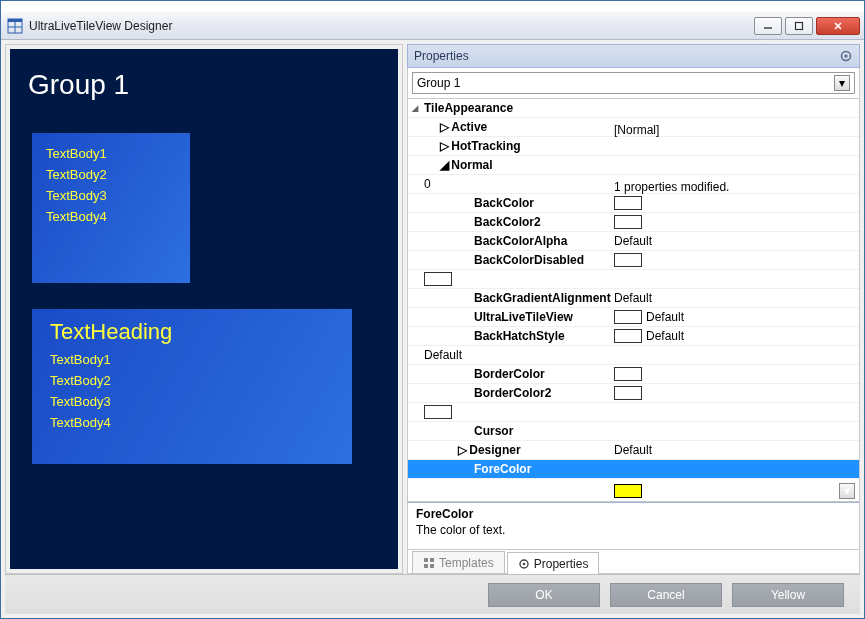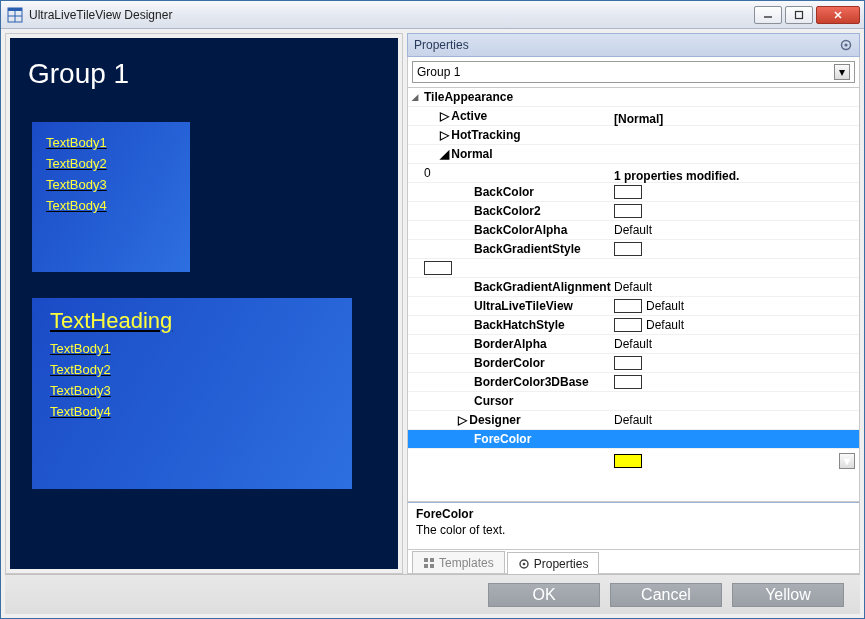--- a/index.html
+++ b/index.html
@@ -1,71 +1,71 @@
 <!DOCTYPE html>
 <html><head>
 <meta charset="utf-8">
 <style>
 * { box-sizing: border-box; margin: 0; padding: 0; font-family: "Segoe UI", Tahoma, sans-serif; }
 body { background: #d7d7d7; width: 865px; height: 619px; overflow: hidden; }
 
 .window { width: 865px; height: 619px; background: #fff; border: 1px solid #3a6ea5; display: flex; flex-direction: column; }
 
-.titlebar { height: 28px; background: linear-gradient(to bottom, #f8f9fb, #e5e9f1 50%, #dbe1ec); display: flex; align-items: center; border-bottom: 1px solid #b0b8c8; }
+.titlebar { height: 28px; background: linear-gradient(to bottom, #f8f9fb, #e5e9f1 50%, #dbe1ec); display: flex; align-items: center; border-bottom: 1px solid #b0b8c8; margin-top: 11px; }
 .titlebar-icon { width: 16px; height: 16px; margin: 0 6px; display: inline-flex; }
 .titlebar-title { font-size: 12px; color: #222; flex: 1; }
 .titlebar-btns { display: flex; gap: 3px; margin-right: 4px; }
 .tbtn { width: 28px; height: 18px; border: 1px solid #8a8f98; background: linear-gradient(#fdfdfd,#e8ebf2); border-radius: 2px; display:flex; align-items:center; justify-content:center; font-size:10px; color:#333; }
 .tbtn.close { background: linear-gradient(#ee6a5a,#c8412e); color:#fff; width: 44px; border-color:#a03225;}
 .tbtn svg { width:10px; height:10px; }
 
 .client { flex:1; display:flex; flex-direction:column; background:#f0f0f0; padding:4px; gap:0; }
 .main-row { flex:1; display:flex; gap:4px; min-height:0; }
 
 .canvas-wrap { width:398px; background:#f0f0f0; border:1px solid #c9c9c9; display:flex; }
 .canvas { flex:1; margin:4px; background:#001844; display:flex; flex-direction:column; padding:20px 22px; gap:26px; }
 .grp-title { color:#fff; font-size:28px; font-weight:400; margin-bottom:6px; margin-left:-4px;}
-.tile { background: linear-gradient(120deg,#1a4bc6,#2d6fe0); padding:10px 14px;text-decoration:underline; }
+.tile { background: linear-gradient(120deg,#1a4bc6,#2d6fe0); padding:10px 14px; }
 .tile.small { width: 158px; height: 150px; }
-.tile.large { width: 320px; height: 191px; padding-left: 18px; }
+.tile.large { width: 320px; height: 155px; padding-left: 18px; }
 .tile .heading { color:#ffff3a; font-size:22px; font-weight:400; margin-bottom:4px; }
 .tile .body { color:#ffff3a; font-size:13px; line-height:21px; }
 
 .right-col { flex:1; display:flex; flex-direction:column; min-width:0;}
 .panel-hd { height:24px; background: linear-gradient(#d9e2f2,#c7d3e8); border:1px solid #9fb4d6; display:flex; align-items:center; padding:0 6px; font-size:12px; color:#2a3a5a; justify-content:space-between;}
 .panel-hd .gear { width:14px; height:14px; }
 
 .combo-row { padding:4px; background:#fff; border:1px solid #c9c9c9; border-top:none; }
 .combo { width:100%; height:22px; border:1px solid #9a9a9a; font-size:12px; padding:0 4px; background:#fff; display:flex; align-items:center; justify-content:space-between;}
 .combo-btn { width:16px; height:16px; border:1px solid #888; background:linear-gradient(#fafafa,#dcdcdc); display:flex; align-items:center; justify-content:center; }
 
 .propgrid { flex:1; background:#fff; border:1px solid #c9c9c9; border-top:none; overflow-y:scroll; font-size:12px; min-height:0;}
 .row { display:flex; height:19px; align-items:center; border-bottom:1px solid #f0f0f0; }
 .gutter { width:14px; display:flex; align-items:center; justify-content:center; color:#666; font-size:9px; }
 .tri { cursor:pointer; }
 .indent { display:inline-block; }
 .label { flex: 0 0 190px; padding-left:2px; white-space:nowrap; overflow:hidden; }
 .label-inner { display:flex; align-items:center; gap:2px;font-weight:bold; }
 .value { flex:1; display:flex; align-items:center; gap:4px; padding-left:2px;}
-.value.bold { font-weight:700;margin-top:44px; }
+.value.bold { font-weight:400;margin-top:44px; }
 .swatch { width:28px; height:14px; border:1px solid #333; background:#fff; }
 .row.sel { background:#1e90ff; color:#fff; }
 .row.sel .swatch.yellow { background:#ffff00; }
 .dd-btn { width:16px; height:16px; border:1px solid #888; background:linear-gradient(#fafafa,#dcdcdc); display:flex; align-items:center; justify-content:center; margin-right:4px; margin-left:auto;}
 
 .desc { height:48px; background:#fff; border:1px solid #c9c9c9; border-top:1px solid #9fb4d6; padding:4px 8px; font-size:12px; }
 .desc .dtitle { font-weight:700; margin-bottom:2px; }
 
 .tabs-row { height:24px; border:1px solid #c9c9c9; border-top:none; background:#fff; display:flex; align-items:flex-end; padding-left:4px; gap:2px;}
 .tab { height:22px; border:1px solid #c0c0c0; border-bottom:none; padding:0 10px; display:flex; align-items:center; gap:4px; font-size:12px; background:#f6f6f6; color:#888;margin-top:36px;}
 .tab.active { background:#fff; color:#222; position:relative; top:1px;}
 .tab .ticon { width:12px; height:12px; }
 
 .footer { height:40px; background: linear-gradient(#e8e8e8,#dedede); border-top:1px solid #c0c0c0; display:flex; align-items:center; justify-content:flex-end; gap:10px; padding:0 16px;}
-.fbtn { width:112px; height:24px; background: linear-gradient(#a9aeb4,#9ba0a7); border:1px solid #8e939a; color:#fff; font-size:16px; display:flex; align-items:center; justify-content:center;}
+.fbtn { width:112px; height:24px; background: linear-gradient(#a9aeb4,#9ba0a7); border:1px solid #8e939a; color:#fff; font-size:12px; display:flex; align-items:center; justify-content:center;}
 
 
 .propgrid::-webkit-scrollbar { width:16px; }
 .propgrid::-webkit-scrollbar-track { background:#f0f0f0; border-left:1px solid #d0d0d0;}
 .propgrid::-webkit-scrollbar-thumb { background:#cdd3dc; border:1px solid #b0b6c0;}
 
 svg { display:block; }
 </style>
 </head>
 <body>
@@ -234,21 +234,21 @@
                 </span>
               </span>
               <span class="value">Default</span>
             </div>
 
           <div class="row">
               <span class="gutter"></span>
               <span class="label">
                 <span class="label-inner">
                   <span class="indent" style="width:48px"></span>
-                  <span>BackGradientStyle</span>
+                  <span>BackColorDisabled</span>
                 </span>
               </span>
               <span class="value">
                 <span class="swatch"></span>
               </span>
             </div>
 
           <div class="row">
               <span class="gutter"></span>
               <span class="value">
@@ -290,51 +290,51 @@
                 </span>
               </span>
               <span class="value">
                 <span class="swatch"></span>
                 <span>Default</span>
               </span>
             </div>
 
           <div class="row">
               <span class="gutter"></span>
-              <span class="label">
-                <span class="label-inner">
-                  <span class="indent" style="width:48px"></span>
-                  <span>BorderAlpha</span>
-                </span>
-              </span>
               <span class="value">Default</span>
             </div>
 
           <div class="row">
               <span class="gutter"></span>
               <span class="label">
                 <span class="label-inner">
                   <span class="indent" style="width:48px"></span>
                   <span>BorderColor</span>
                 </span>
               </span>
               <span class="value">
                 <span class="swatch"></span>
               </span>
             </div>
 
-
-          <div class="row">
-              <span class="gutter"></span>
-              <span class="label">
-                <span class="label-inner">
-                  <span class="indent" style="width:48px"></span>
-                  <span>BorderColor3DBase</span>
-                </span>
-              </span>
+          <div class="row">
+              <span class="gutter"></span>
+              <span class="label">
+                <span class="label-inner">
+                  <span class="indent" style="width:48px"></span>
+                  <span>BorderColor2</span>
+                </span>
+              </span>
+              <span class="value">
+                <span class="swatch"></span>
+              </span>
+            </div>
+
+          <div class="row">
+              <span class="gutter"></span>
               <span class="value">
                 <span class="swatch"></span>
               </span>
             </div>
 
           <div class="row">
               <span class="gutter"></span>
               <span class="label">
                 <span class="label-inner">
                   <span class="indent" style="width:48px"></span>

